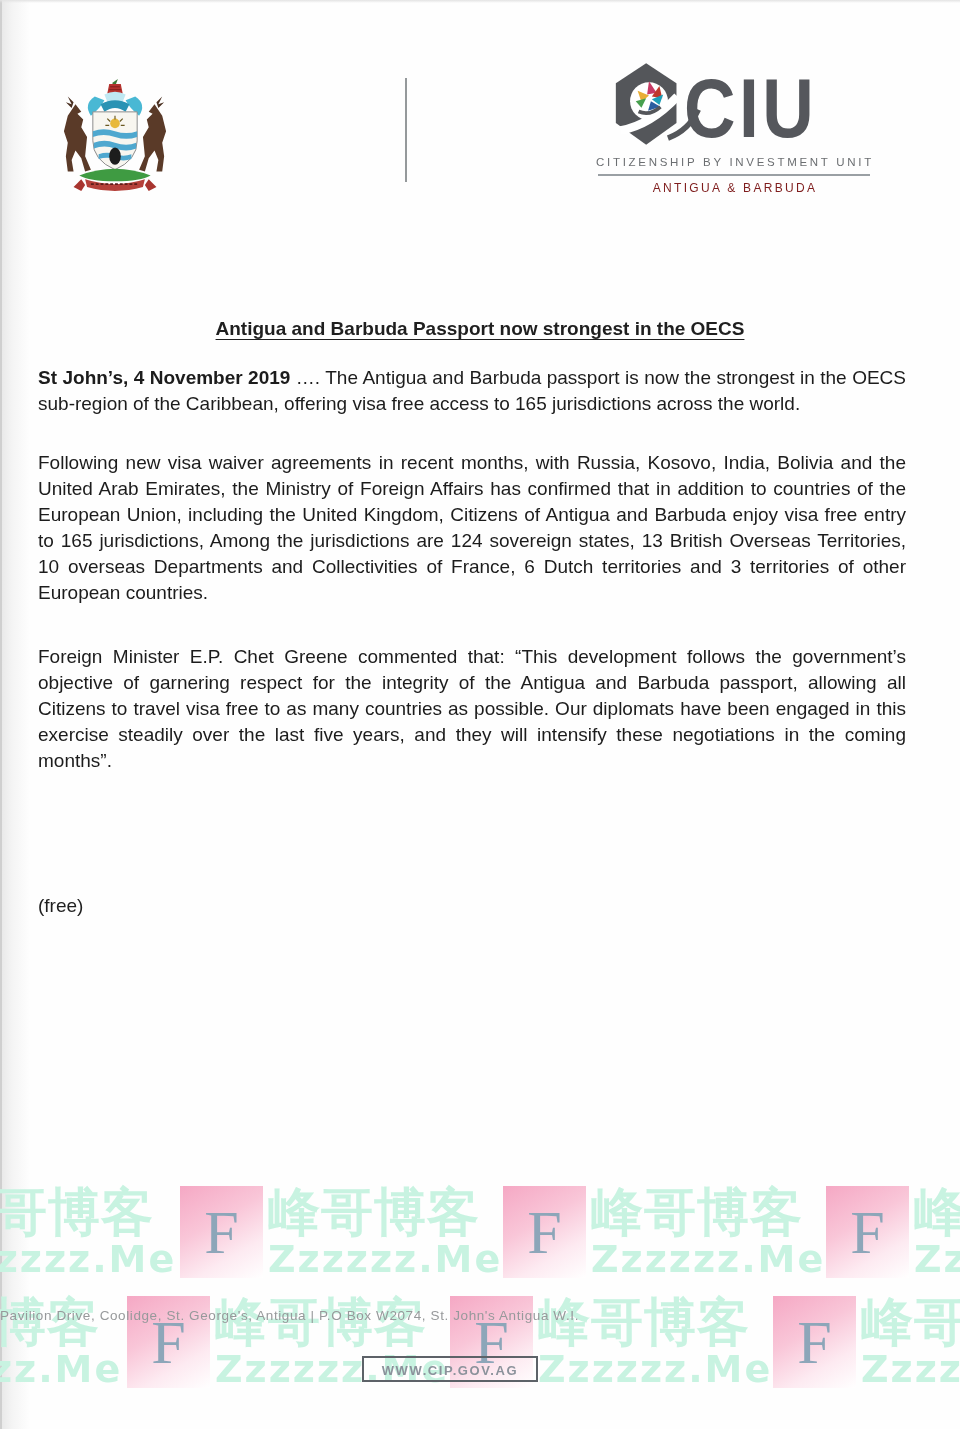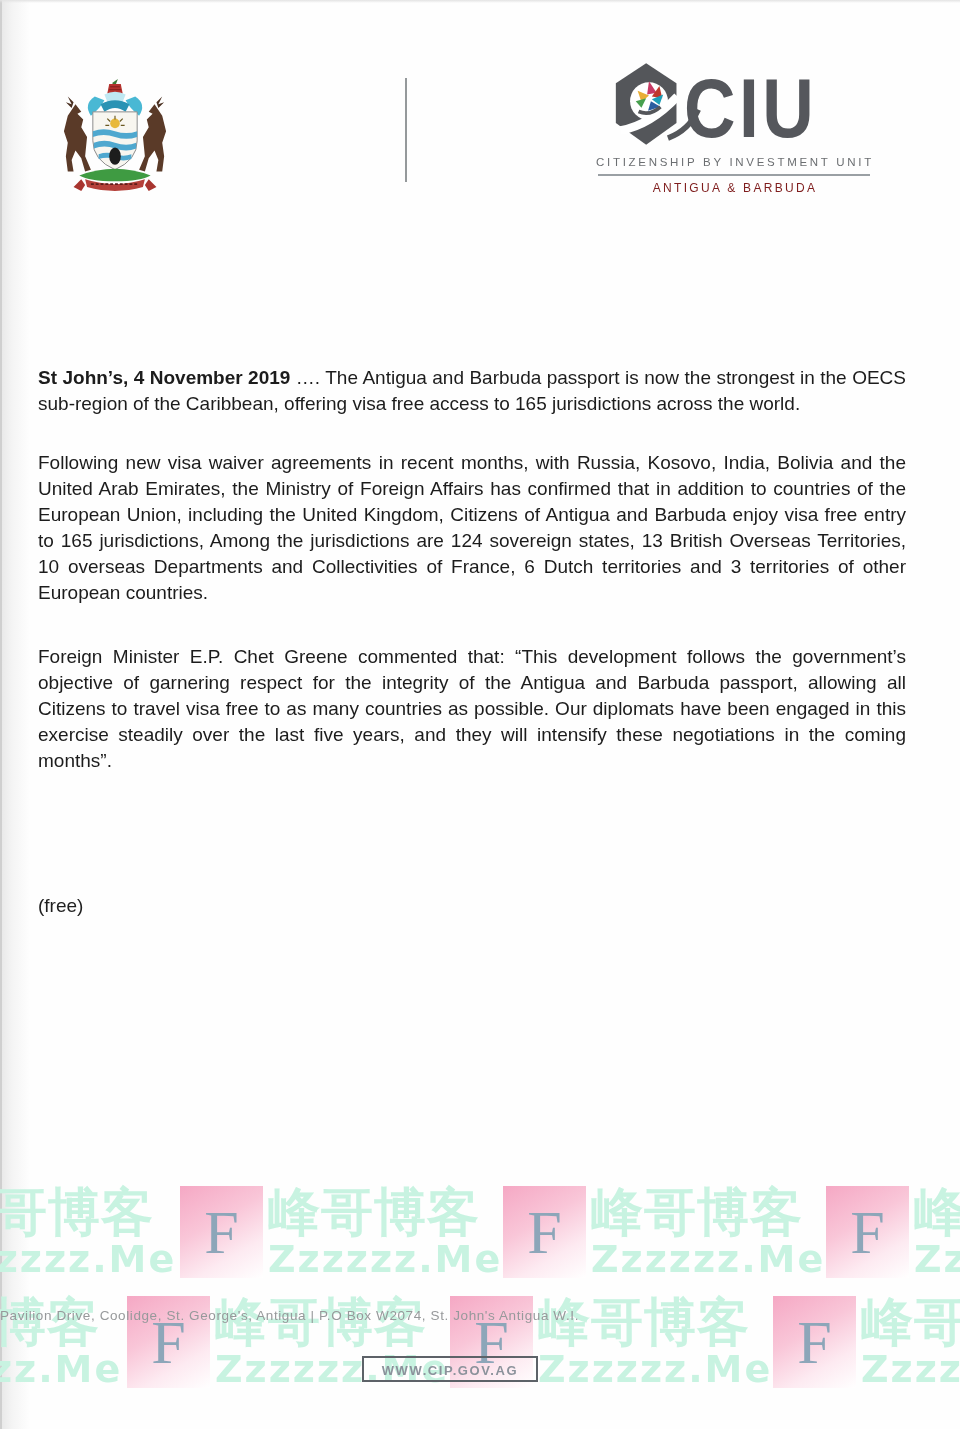--- a/index.html
+++ b/index.html
@@ -147,20 +147,21 @@
     <path d="M24,41 L35,38 L30,48 Z" fill="#48a04f"></path>
     <path d="M40,41 L50,47 L37,51 Z" fill="#2a5d9f"></path>
     <path d="M27,52 Q39,57 50,47" stroke="#54565a" stroke-width="4" fill="none"></path>
     <path d="M58,80 Q80,72 90,50" stroke="#54565a" stroke-width="6" fill="none"></path>
   </svg>
   <div class="ciu-word">CIU</div>
   <div class="ciu-tagline">CITIZENSHIP BY INVESTMENT UNIT</div>
   <div class="ciu-rule"></div>
   <div class="ciu-country">ANTIGUA &amp; BARBUDA</div>
 
+  <div class="title"><span>Antigua and Barbuda Passport now strongest in the OECS</span></div>
 
   <div class="para p1"><b>St John’s, 4 November 2019</b><span> …. The Antigua and Barbuda passport is now the strongest in the OECS sub-region of the Caribbean, offering visa free access to 165 jurisdictions across the world.</span></div>
 
   <div class="para p2">Following new visa waiver agreements in recent months, with Russia, Kosovo, India, Bolivia and the United Arab Emirates, the Ministry of Foreign Affairs has confirmed that in addition to countries of the European Union, including the United Kingdom, Citizens of Antigua and Barbuda enjoy visa free entry to 165 jurisdictions,  Among the jurisdictions are 124 sovereign states, 13 British Overseas Territories, 10 overseas Departments and Collectivities of France, 6 Dutch territories and 3 territories of other European countries.</div>
 
   <div class="para p3">Foreign Minister E.P. Chet Greene commented that: “This development follows the government’s objective of garnering respect for the integrity of the Antigua and Barbuda passport, allowing all Citizens to travel visa free to as many countries as possible.  Our diplomats have been engaged in this exercise steadily over the last five years, and they will intensify these negotiations in the coming months”.</div>
 
 
   <div class="ends">(free)</div>
 

